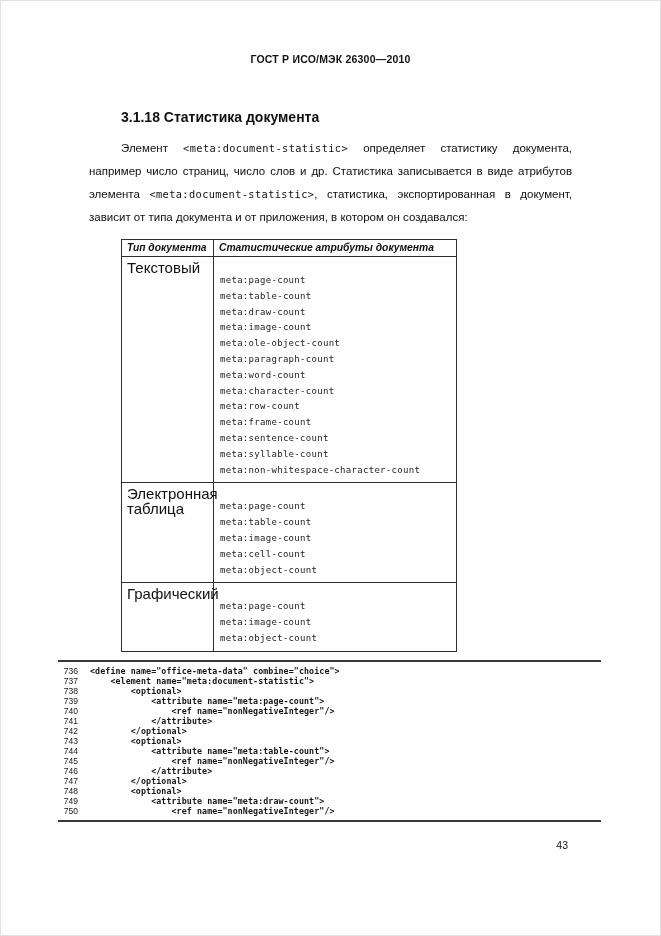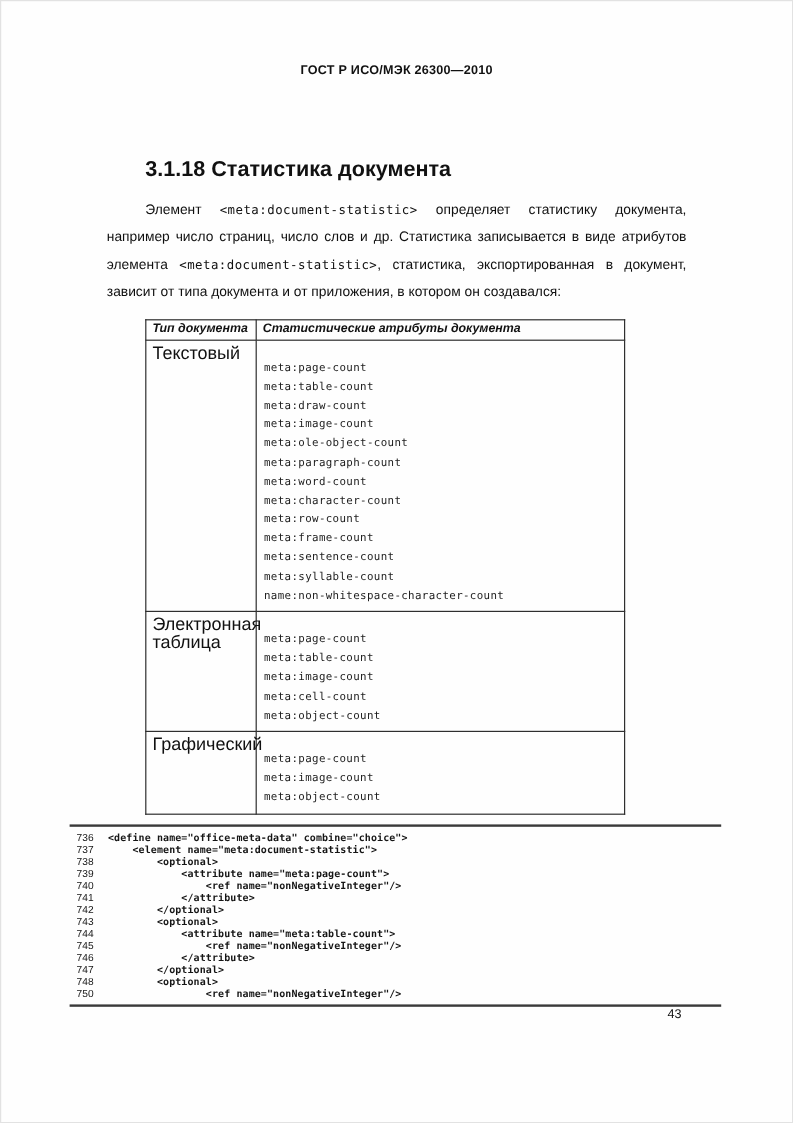--- a/index.html
+++ b/index.html
@@ -16,41 +16,41 @@
   }
   .doc-header {
     margin: 52px 88px 0 88px;
     text-align: center;
     font-size: 10.5px;
     font-weight: bold;
     letter-spacing: 0.2px;
   }
   .content { margin: 0 88px; }
   .heading {
-    margin: 66px 0 0 32px;
-    font-size: 18px;
+    margin: 44px 0 0 32px;
+    font-size: 14px;
     font-weight: bold;
   }
   .para {
     margin-top: 12px;
     font-size: 11.5px;
     line-height: 23px;
     text-align: justify;
     text-indent: 32px;
     color: #101010;
   }
   .para .mono {
     font-family: "DejaVu Sans Mono", monospace;
     font-size: 10.3px;
     letter-spacing: 0.4px;
   }
   .doc-table {
     margin: 10px 0 0 32px;
     border-collapse: collapse;
-    width: 400px;
+    width: 336px;
     table-layout: fixed;
   }
   .doc-table th, .doc-table td {
     border: 1px solid #2f2f2f;
     vertical-align: top;
   }
   .doc-table th {
     font-size: 10.3px;
     font-style: italic;
     font-weight: bold;
@@ -135,21 +135,21 @@
             <div class="attr">meta:draw-count</div>
             <div class="attr">meta:image-count</div>
             <div class="attr">meta:ole-object-count</div>
             <div class="attr">meta:paragraph-count</div>
             <div class="attr">meta:word-count</div>
             <div class="attr">meta:character-count</div>
             <div class="attr">meta:row-count</div>
             <div class="attr">meta:frame-count</div>
             <div class="attr">meta:sentence-count</div>
             <div class="attr">meta:syllable-count</div>
-            <div class="attr">name:non-whitespace-character-count</div>
+            <div class="attr">meta:non-whitespace-character-count</div>
           </td>
         </tr>
         <tr>
           <td class="type-cell">Электронная таблица</td>
           <td class="attrs-cell">
             <div class="attr">meta:page-count</div>
             <div class="attr">meta:table-count</div>
             <div class="attr">meta:image-count</div>
             <div class="attr">meta:cell-count</div>
             <div class="attr">meta:object-count</div>
@@ -213,20 +213,24 @@
         </div>
       <div class="code-line">
           <span class="lineno">747</span>
           <span class="code-text">        &lt;/optional&gt;</span>
         </div>
       <div class="code-line">
           <span class="lineno">748</span>
           <span class="code-text">        &lt;optional&gt;</span>
         </div>
       <div class="code-line">
+          <span class="lineno">749</span>
+          <span class="code-text">            &lt;attribute name="meta:draw-count"&gt;</span>
+        </div>
+      <div class="code-line">
           <span class="lineno">750</span>
           <span class="code-text">                &lt;ref name="nonNegativeInteger"/&gt;</span>
         </div>
     </div>
 
   </div>
 
   <div class="page-number">43</div>
 
 </div>

